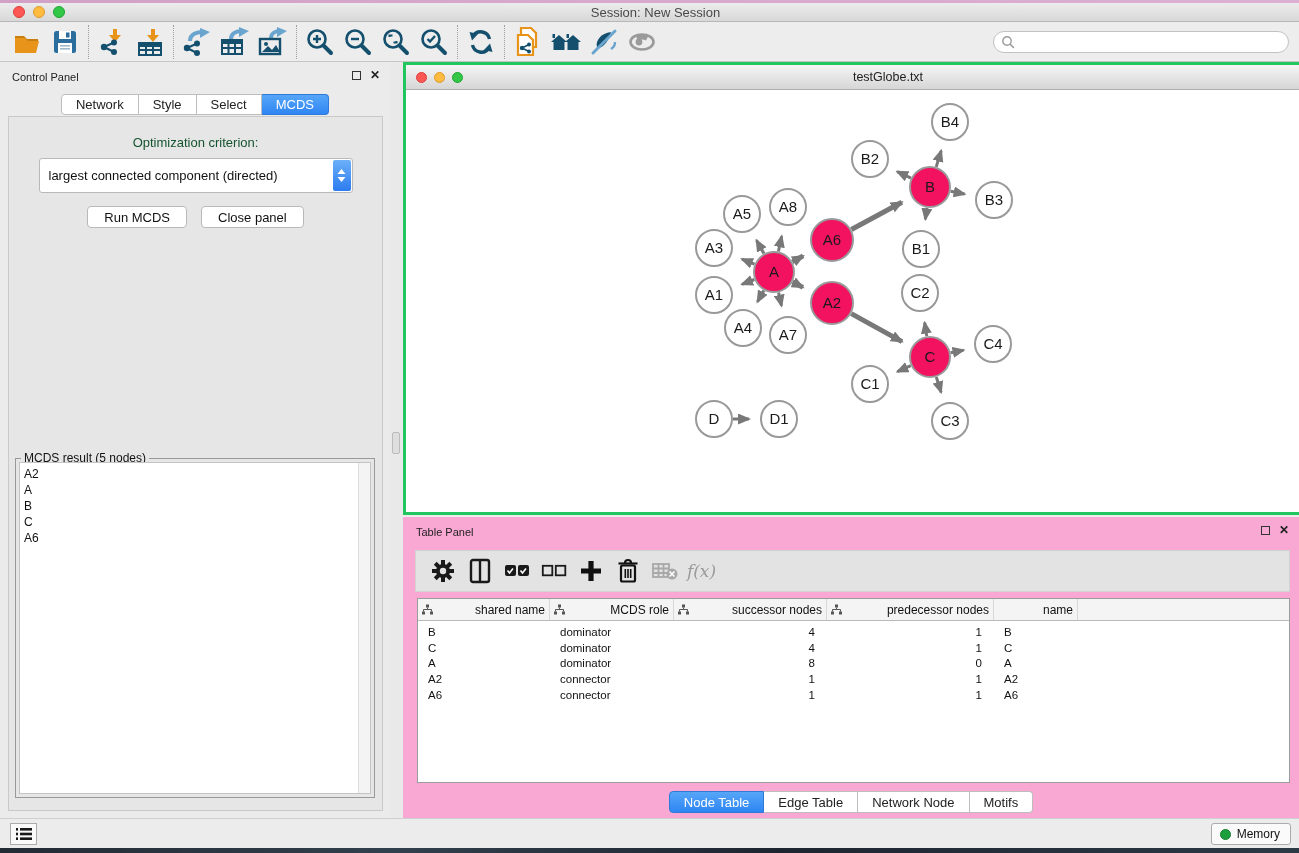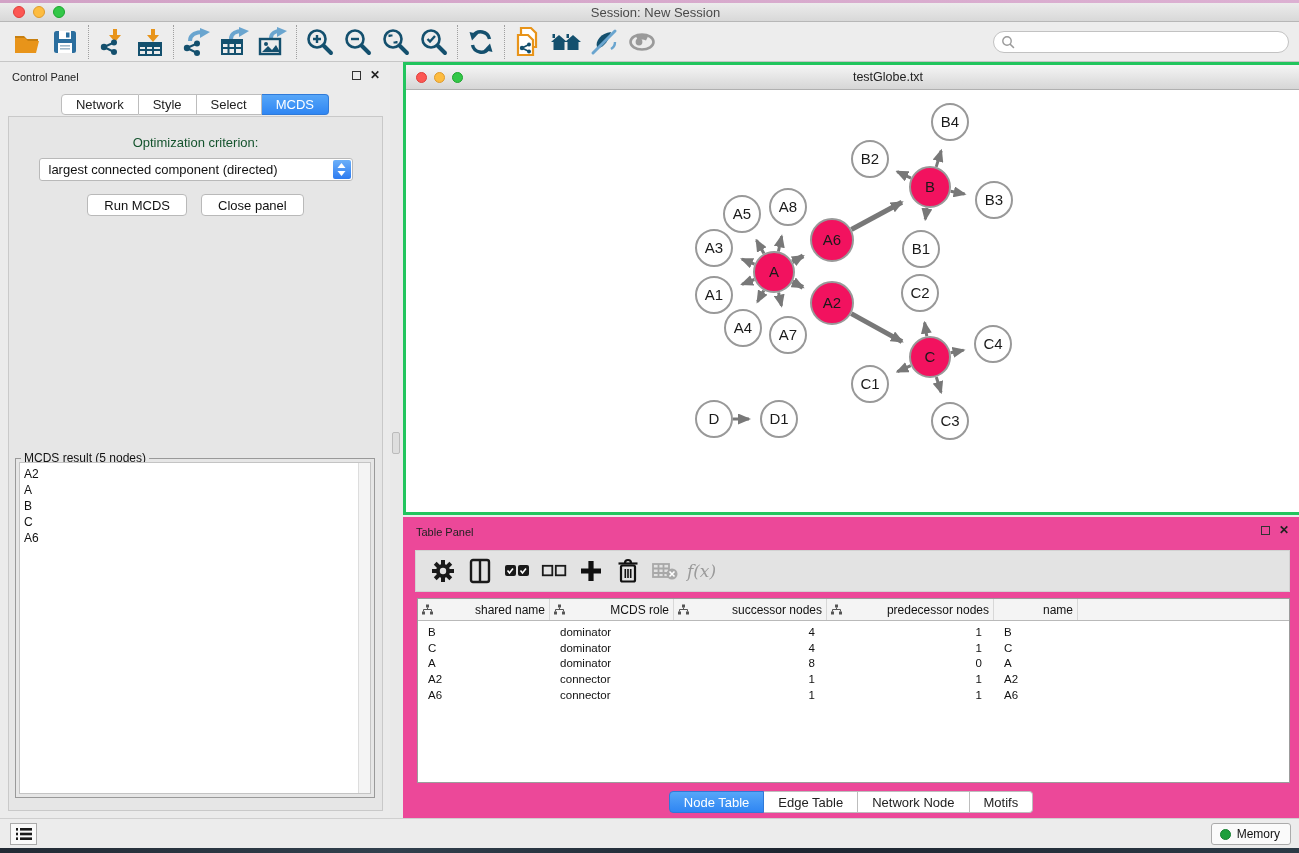--- a/index.html
+++ b/index.html
@@ -40,21 +40,21 @@
   .ctabs { position:absolute; left:0; right:0; top:32px; display:flex; justify-content:center; }
   .seg { display:inline-flex; }
   .seg .tab { height:21px; padding:0 14px; font-size:13px; color:#222; background:#fff;
               border:1px solid #bdbdbd; border-left:none; display:flex; align-items:center; }
   .seg .tab:first-child { border-left:1px solid #bdbdbd; border-radius:4px 0 0 4px; }
   .seg .tab:last-child { border-radius:0 4px 4px 0; }
   .seg .tab.active { background:linear-gradient(#56a6f8,#2f86f3); color:#fff; border-color:#2f7ad8; }
 
   .cbody { position:absolute; left:8px; right:7px; top:54px; bottom:7px; background:#e6e6e6; border:1px solid #c9c9c9; }
   .optlabel { text-align:center; margin-top:18px; font-size:13px; color:#14532d; }
-  .selectbox { position:relative; margin:8px auto 0; width:314px; height:23px; background:#fff;
+  .selectbox { position:relative; margin:8px auto 0; width:314px; height:35px; background:#fff;
                border:1px solid #b9b9b9; border-radius:3px; font-size:13px; color:#111;
                display:flex; align-items:center; padding-left:9px; }
   .selectbox .stepper { position:absolute; right:1px; top:1px; bottom:1px; width:18px; border-radius:2px;
                background:linear-gradient(#6cb0f9,#2d7bf0); display:flex; flex-direction:column;
                align-items:center; justify-content:center; gap:1px; }
   .stepper svg { display:block; }
   .btnrow { display:flex; justify-content:center; gap:14px; margin-top:13px; }
   .mbtn { height:22px; padding:0 16px; background:#fff; border:1px solid #b9b9b9; border-radius:4px;
           font-size:13px; color:#111; display:flex; align-items:center; }
 
@@ -75,21 +75,21 @@
   .netbar { height:25px; background:linear-gradient(#f5f5f5,#d6d6d6); border-bottom:1px solid #b0b0b0; position:relative;
             display:flex; align-items:center; }
   .netbar .lights { margin-left:10px; gap:7px; }
   .netbar .light { width:11px; height:11px; }
   .netbar .title { position:absolute; left:0; right:0; text-align:center; font-size:12.5px; color:#222; }
   .netcanvas { position:absolute; left:0; right:0; top:25px; bottom:0; background:#fff; overflow:hidden; }
   .grip { position:absolute; right:1px; bottom:1px; width:13px; height:13px;
           background:repeating-linear-gradient(135deg, transparent 0 3px, #b9b9b9 3px 4px); }
 
   
-  .tpanel { position:absolute; left:403px; top:517px; width:896px; height:301px; background:#ec4899; }
+  .tpanel { position:absolute; left:403px; top:517px; width:896px; height:301px; background:#f9a8d4; }
   .tpanel .panelhead .ptitle { left:13px; }
   .ttoolbar { position:absolute; left:12px; right:9px; top:33px; height:42px; background:#e3e3e3;
               border:1px solid #d2d2d2; display:flex; align-items:center; padding-left:8px; }
   .ttbtn { width:37px; height:34px; display:flex; align-items:center; justify-content:center; flex:0 0 auto; }
   .fx { font-family:"DejaVu Serif", serif; font-style:italic; font-size:17px; color:#9a9a9a; }
 
   .tablewrap { position:absolute; left:14px; right:9px; top:81px; bottom:35px; background:#fff; border:1px solid #9c9c9c; overflow:hidden; }
   .thead { display:flex; background:#f4f4f4; border-bottom:1px solid #b9b9b9; height:22px; }
   .th { display:flex; align-items:center; font-size:12px; color:#111; border-right:1px solid #d8d8d8; padding:0 4px; }
   .th .lbl { flex:1; text-align:right; }

